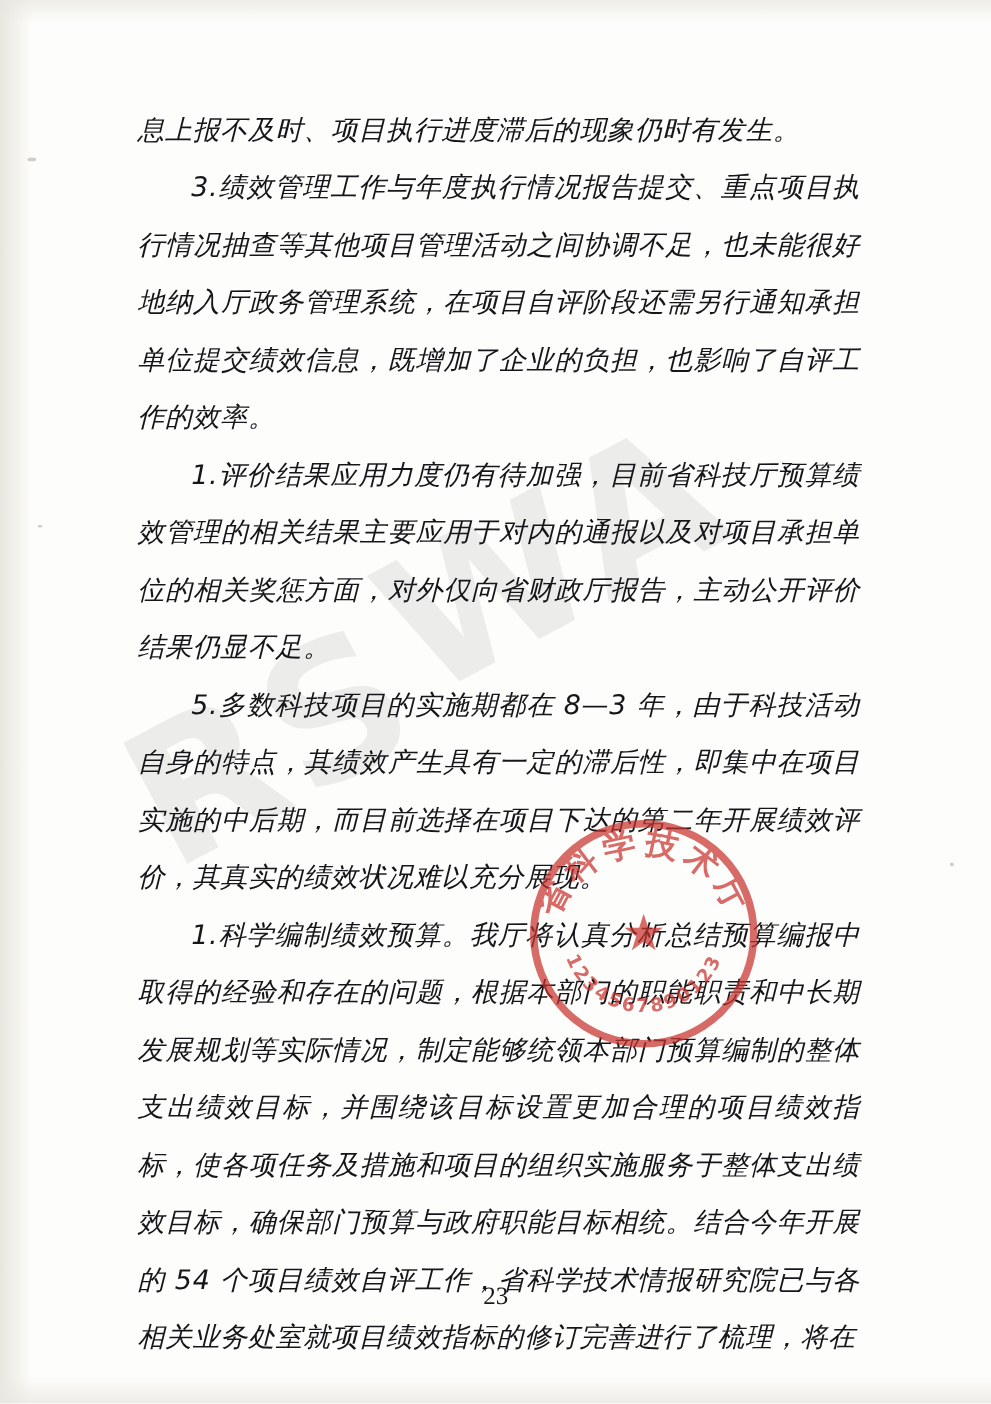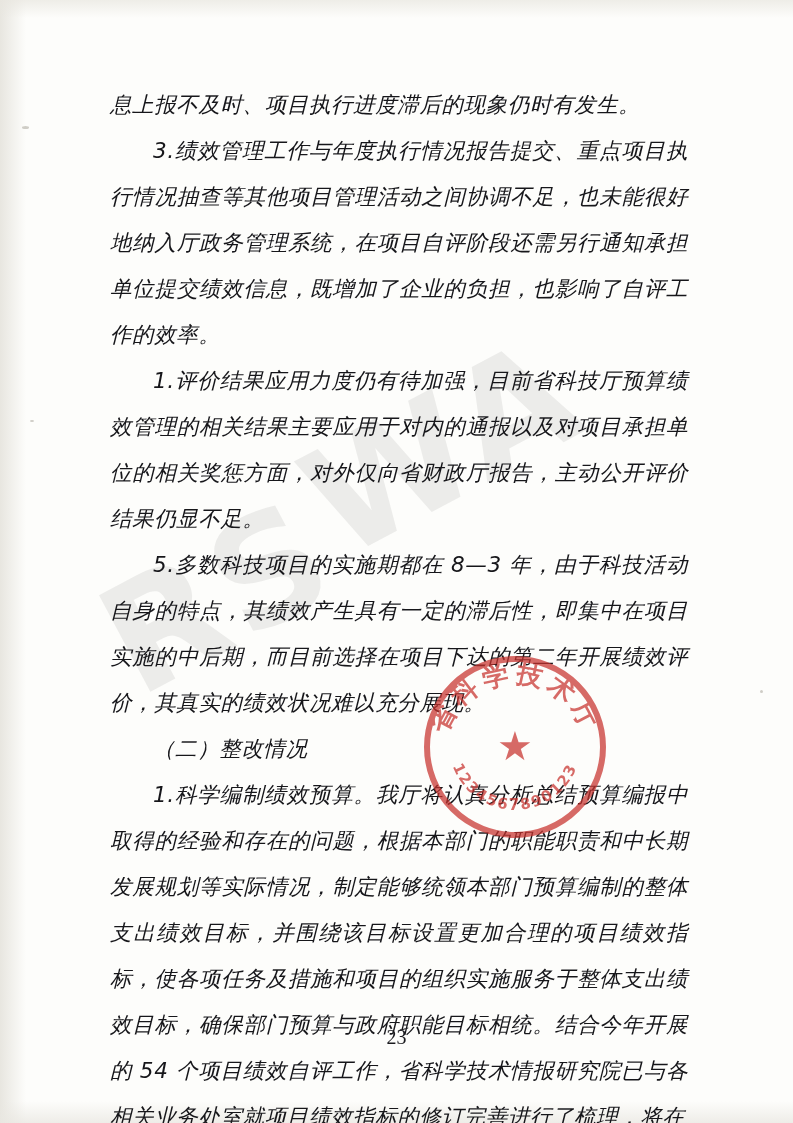--- a/index.html
+++ b/index.html
@@ -125,21 +125,20 @@
   <div class="watermark">
     <span class="wm-a">WA</span>
     <span class="wm-b">RS</span>
   </div>
 
   <div class="content">
     <p class="para">息上报不及时、项目执行进度滞后的现象仍时有发生。</p>
     <p class="para indent">3.绩效管理工作与年度执行情况报告提交、重点项目执行情况抽查等其他项目管理活动之间协调不足，也未能很好地纳入厅政务管理系统，在项目自评阶段还需另行通知承担单位提交绩效信息，既增加了企业的负担，也影响了自评工作的效率。</p>
     <p class="para indent">1.评价结果应用力度仍有待加强，目前省科技厅预算绩效管理的相关结果主要应用于对内的通报以及对项目承担单位的相关奖惩方面，对外仅向省财政厅报告，主动公开评价结果仍显不足。</p>
     <p class="para indent">5.多数科技项目的实施期都在 8—3 年，由于科技活动自身的特点，其绩效产生具有一定的滞后性，即集中在项目实施的中后期，而目前选择在项目下达的第二年开展绩效评价，其真实的绩效状况难以充分展现。</p>
-    <p class="para indent">（二）整改情况</p>
     <p class="para indent">1.科学编制绩效预算。我厅将认真分析总结预算编报中取得的经验和存在的问题，根据本部门的职能职责和中长期发展规划等实际情况，制定能够统领本部门预算编制的整体支出绩效目标，并围绕该目标设置更加合理的项目绩效指标，使各项任务及措施和项目的组织实施服务于整体支出绩效目标，确保部门预算与政府职能目标相统。结合今年开展的 54 个项目绩效自评工作，省科学技术情报研究院已与各相关业务处室就项目绩效指标的修订完善进行了梳理，将在</p>
   </div>
 
   <div class="stamp">
     <svg width="195" height="195" viewBox="0 0 195 195" xmlns="http://www.w3.org/2000/svg">
       <g opacity="0.72">
         <circle cx="97" cy="97" r="88" fill="none" stroke="#c8322e" stroke-width="6"></circle>
         <path id="stamp-top-arc" d="M 25,105 A 72,72 0 0 1 169,105" fill="none"></path>
         <text font-family="DejaVu Sans, sans-serif" font-size="26" font-weight="700" fill="#c8322e" letter-spacing="5">
           <textPath href="#stamp-top-arc" startOffset="50%" text-anchor="middle">省科学技术厅</textPath>

